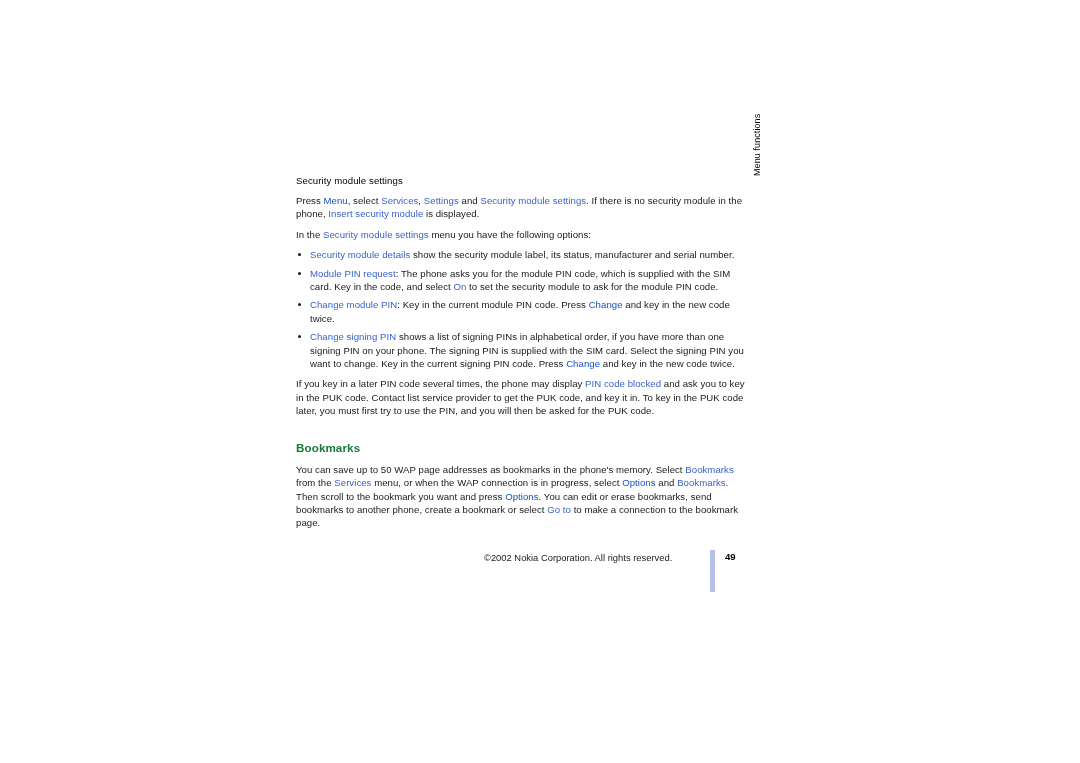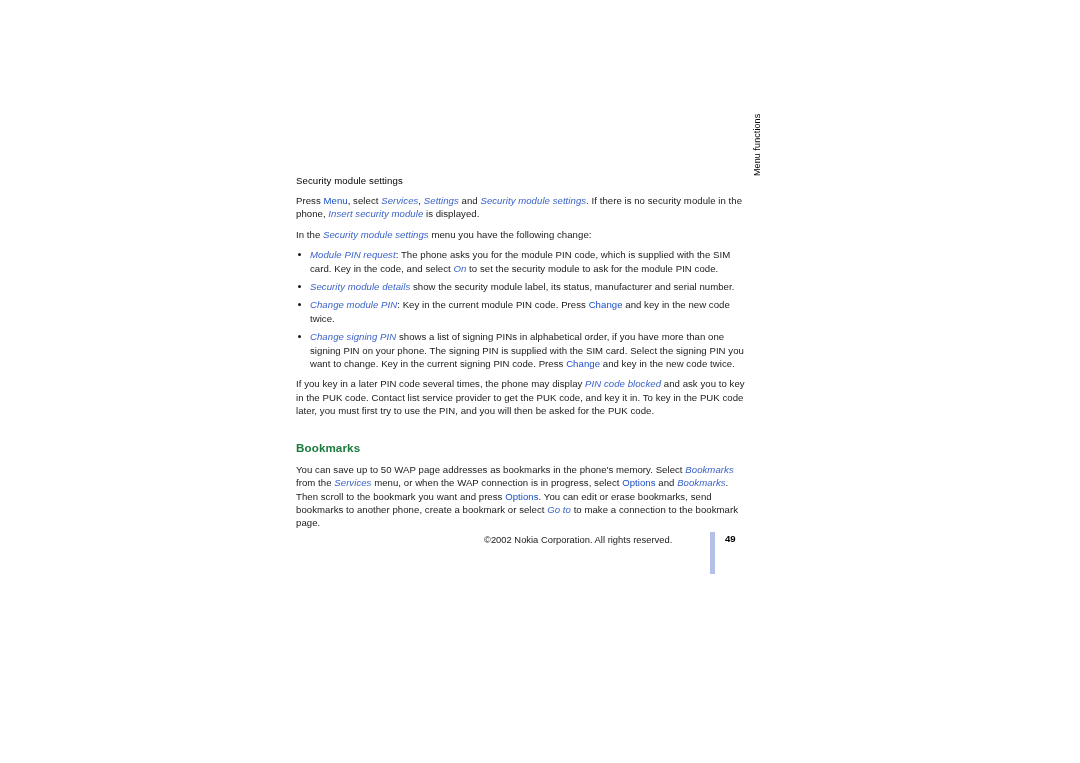--- a/index.html
+++ b/index.html
@@ -69,21 +69,20 @@
     left: 2px;
     top: 5px;
     width: 3px;
     height: 3px;
     border-radius: 50%;
     background: #1a1a1a;
   }
 
   
   .ui-italic {
-    font-style: italic;
     color: #3a62c8;
   }
   .ui-key {
     color: #1a4fc4;
   }
 
   
   h2.section-head {
     font-size: 11.6px;
     line-height: 15px;
@@ -112,21 +111,21 @@
     transform: rotate(-90deg);
     transform-origin: left top;
     transform-box: border-box;
     letter-spacing: 0.01em;
   }
 
   
   .footer {
     position: absolute;
     left: 296px;
-    top: 532px;
+    top: 550px;
     width: 460px;
     height: 50px;
   }
   .footer-copy {
     position: absolute;
     left: 188px;
     top: 1px;
     font-size: 9.4px;
     line-height: 13px;
     color: #1a1a1a;
@@ -154,30 +153,30 @@
 <body>
 
 <div class="page">
 
   <div class="content">
 
     <div class="subhead">Security module settings</div>
 
     <p class="body"><span>Press </span><span class="ui-key">Menu</span><span>, select </span><span class="ui-italic">Services</span><span>, </span><span class="ui-italic">Settings</span><span> and </span><span class="ui-italic">Security module settings</span><span>. If there is no security module in the phone, </span><span class="ui-italic">Insert security module</span><span> is displayed.</span></p>
 
-    <p class="body"><span>In the </span><span class="ui-italic">Security module settings</span><span> menu you have the following change:</span></p>
+    <p class="body"><span>In the </span><span class="ui-italic">Security module settings</span><span> menu you have the following options:</span></p>
 
     <ul class="bullets">
 
       <li>
+        <span class="bullet-dot"></span><span class="ui-italic">Security module details</span><span> show the security module label, its status, manufacturer and serial number.</span>
+      </li>
+
+      <li>
         <span class="bullet-dot"></span><span class="ui-italic">Module PIN request</span><span>: The phone asks you for the module PIN code, which is supplied with the SIM card. Key in the code, and select </span><span class="ui-italic">On</span><span> to set the security module to ask for the module PIN code.</span>
-      </li>
-
-      <li>
-        <span class="bullet-dot"></span><span class="ui-italic">Security module details</span><span> show the security module label, its status, manufacturer and serial number.</span>
       </li>
 
       <li>
         <span class="bullet-dot"></span><span class="ui-italic">Change module PIN</span><span>: Key in the current module PIN code. Press </span><span class="ui-key">Change</span><span> and key in the new code twice.</span>
       </li>
 
       <li>
         <span class="bullet-dot"></span><span class="ui-italic">Change signing PIN</span><span> shows a list of signing PINs in alphabetical order, if you have more than one signing PIN on your phone. The signing PIN is supplied with the SIM card. Select the signing PIN you want to change. Key in the current signing PIN code. Press </span><span class="ui-key">Change</span><span> and key in the new code twice.</span>
       </li>
 

